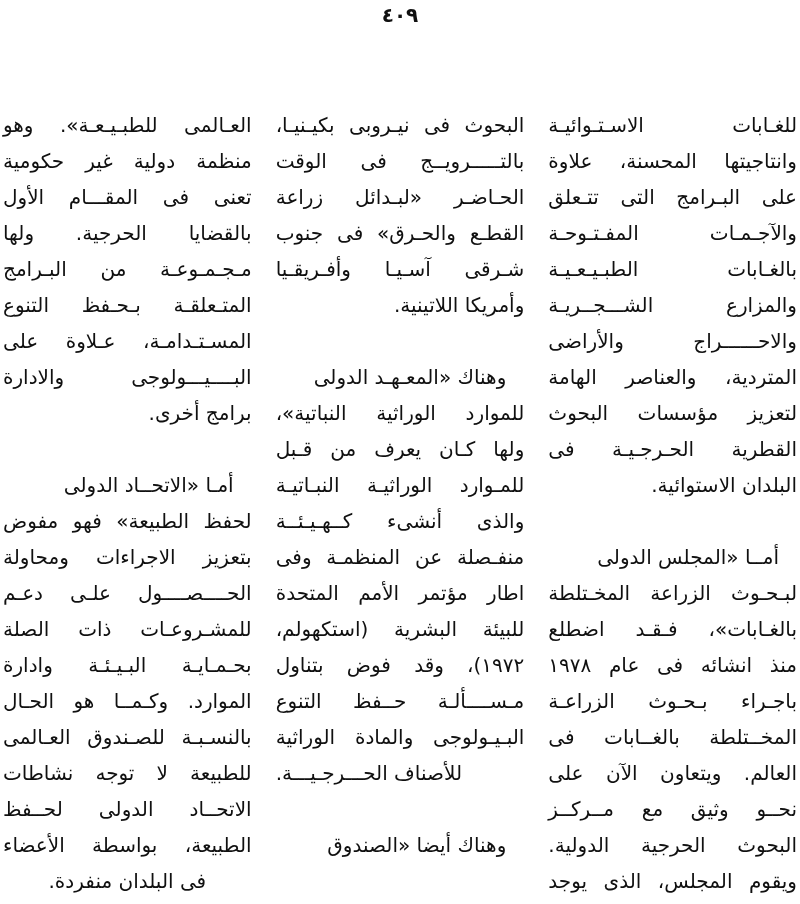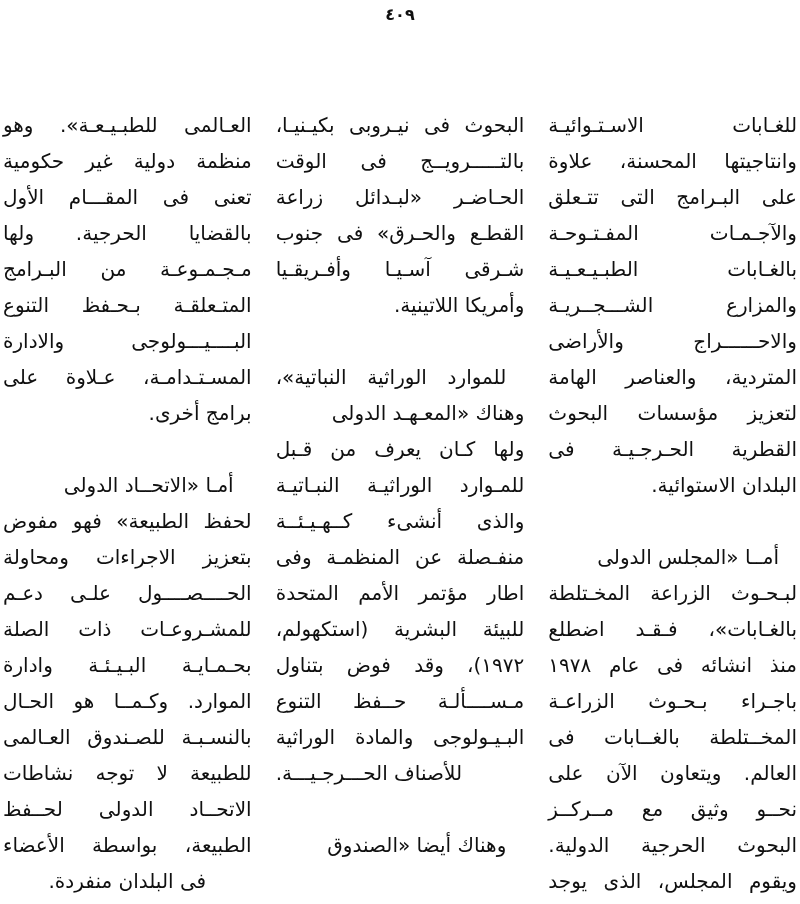--- a/index.html
+++ b/index.html
@@ -8,21 +8,21 @@
     width:800px;height:904px;
     background:#ffffff;
     color:#101010;
     font-family:"DejaVu Sans",sans-serif;
     overflow:hidden;
     direction:rtl;
   }
   .page-number{
     position:absolute;top:2px;left:0;right:0;
     text-align:center;
-    font-size:16px;line-height:26px;
+    font-size:20px;line-height:26px;
     letter-spacing:2px;
     font-weight:bold;
   }
   .columns{
     position:absolute;top:107px;left:3px;right:3px;
     display:flex;flex-direction:row;gap:24px;
   }
   .column{flex:1 1 0;min-width:0;}
   .para{margin:0;}
   .para + .para{margin-top:36px;}
@@ -74,22 +74,22 @@
       <div class="column">
         <div class="para">
           <div class="line al-justify">البحوث فى نيـروبى بكيـنيـا،</div>
           <div class="line al-justify">بالتـــــرويــج فى الوقت</div>
           <div class="line al-justify">الحـاضـر «لبـدائل زراعة</div>
           <div class="line al-justify">القطـع والحـرق» فى جنوب</div>
           <div class="line al-justify">شـرقى آسـيـا وأفـريقـيا</div>
           <div class="line al-right">وأمريكا اللاتينية.</div>
         </div>
         <div class="para indent">
+          <div class="line al-right">وهناك «المعـهـد الدولى</div>
           <div class="line al-justify">للموارد الوراثية النباتية»،</div>
-          <div class="line al-right">وهناك «المعـهـد الدولى</div>
           <div class="line al-justify">ولها كـان يعرف من قـبل</div>
           <div class="line al-justify">للمـوارد الوراثيـة النبـاتيـة</div>
           <div class="line al-justify">والذى أنشىء كــهـيـئــة</div>
           <div class="line al-justify">منفـصلة عن المنظمـة وفى</div>
           <div class="line al-justify">اطار مؤتمر الأمم المتحدة</div>
           <div class="line al-justify">للبيئة البشرية (استكهولم،</div>
           <div class="line al-justify">١٩٧٢)، وقد فوض بتناول</div>
           <div class="line al-justify">مـســــألـة حــفظ التنوع</div>
           <div class="line al-justify">البـيـولوجى والمادة الوراثية</div>
           <div class="line al-left">للأصناف الحـــرجـيـــة.</div>
@@ -99,22 +99,22 @@
         </div>
       </div>
       <div class="column">
         <div class="para">
           <div class="line al-justify">العـالمى للطبـيـعـة». وهو</div>
           <div class="line al-justify">منظمة دولية غير حكومية</div>
           <div class="line al-justify">تعنى فى المقـــام الأول</div>
           <div class="line al-justify">بالقضايا الحرجية. ولها</div>
           <div class="line al-justify">مـجـمـوعـة من البـرامج</div>
           <div class="line al-justify">المتـعلقـة بـحـفظ التنوع</div>
+          <div class="line al-justify">المسـتـدامـة، عـلاوة على</div>
           <div class="line al-justify">البــــيـــولوجى والادارة</div>
-          <div class="line al-justify">المسـتـدامـة، عـلاوة على</div>
           <div class="line al-right">برامج أخرى.</div>
         </div>
         <div class="para indent">
           <div class="line al-right">أمـا «الاتحــاد الدولى</div>
           <div class="line al-justify">لحفظ الطبيعة» فهو مفوض</div>
           <div class="line al-justify">بتعزيز الاجراءات ومحاولة</div>
           <div class="line al-justify">الحــــصــــول علـى دعـم</div>
           <div class="line al-justify">للمشـروعـات ذات الصلة</div>
           <div class="line al-justify">بحـمـايـة البـيـئـة وادارة</div>
           <div class="line al-justify">الموارد. وكـمــا هو الحـال</div>

